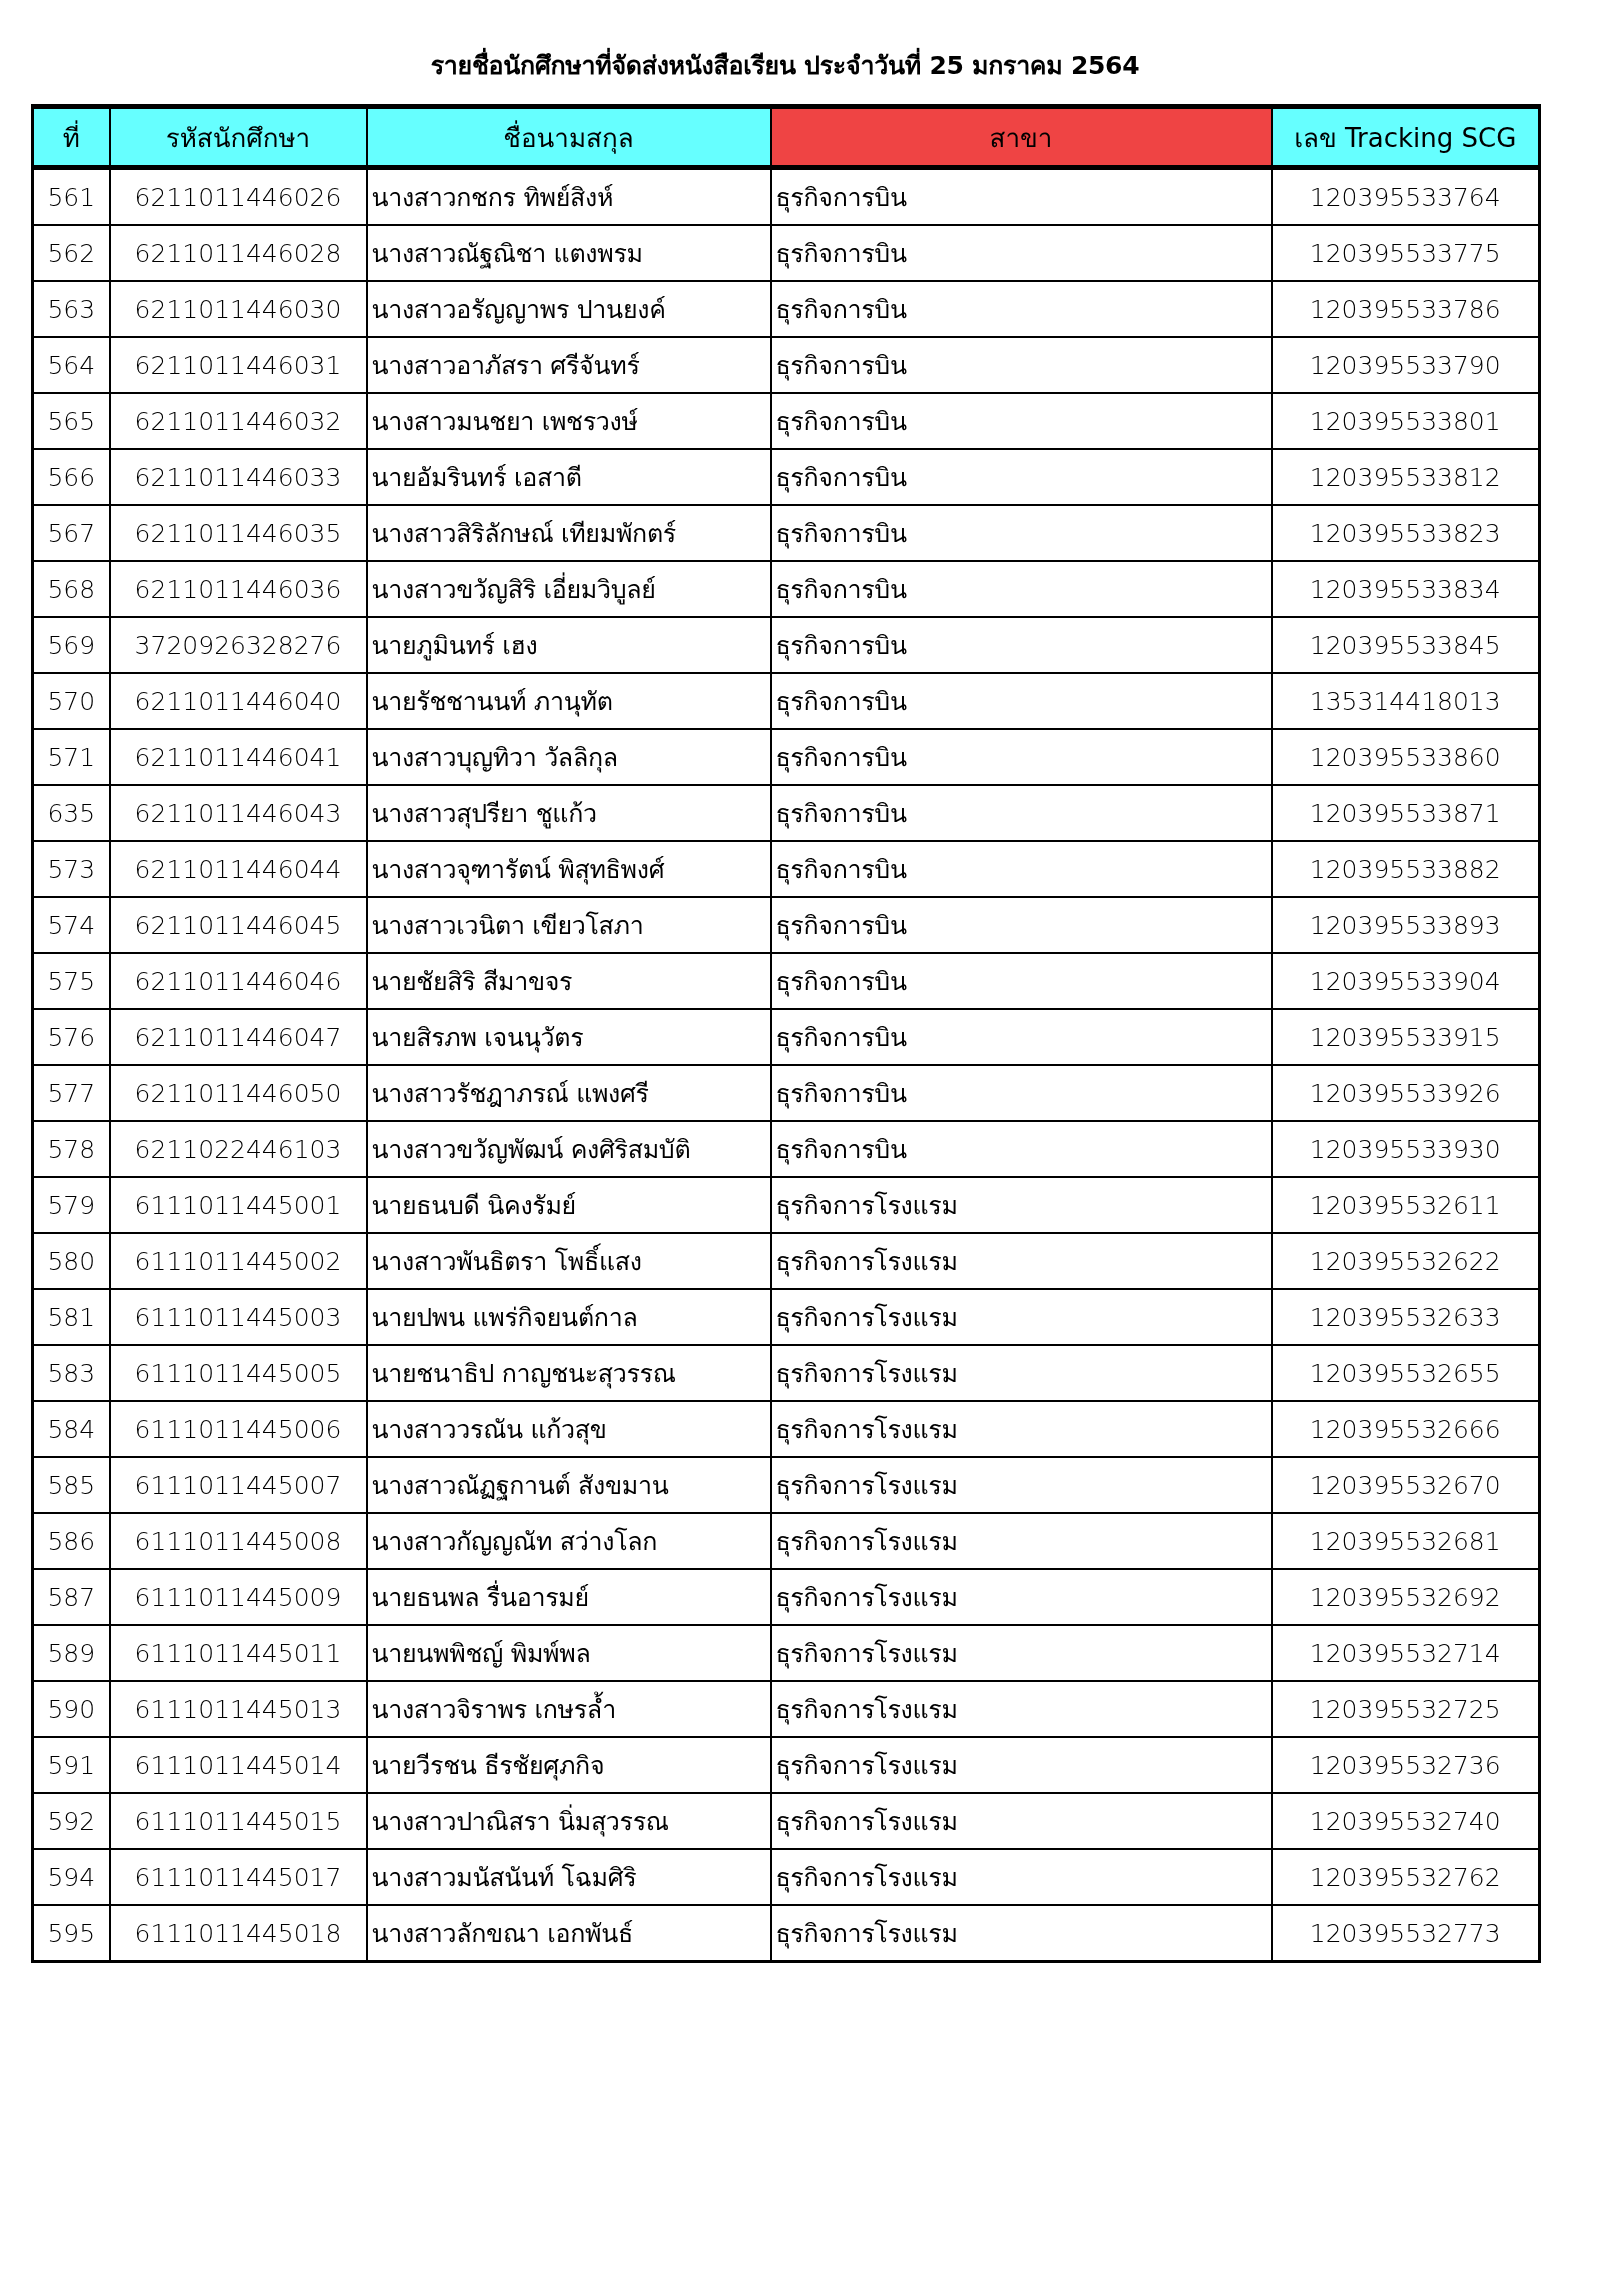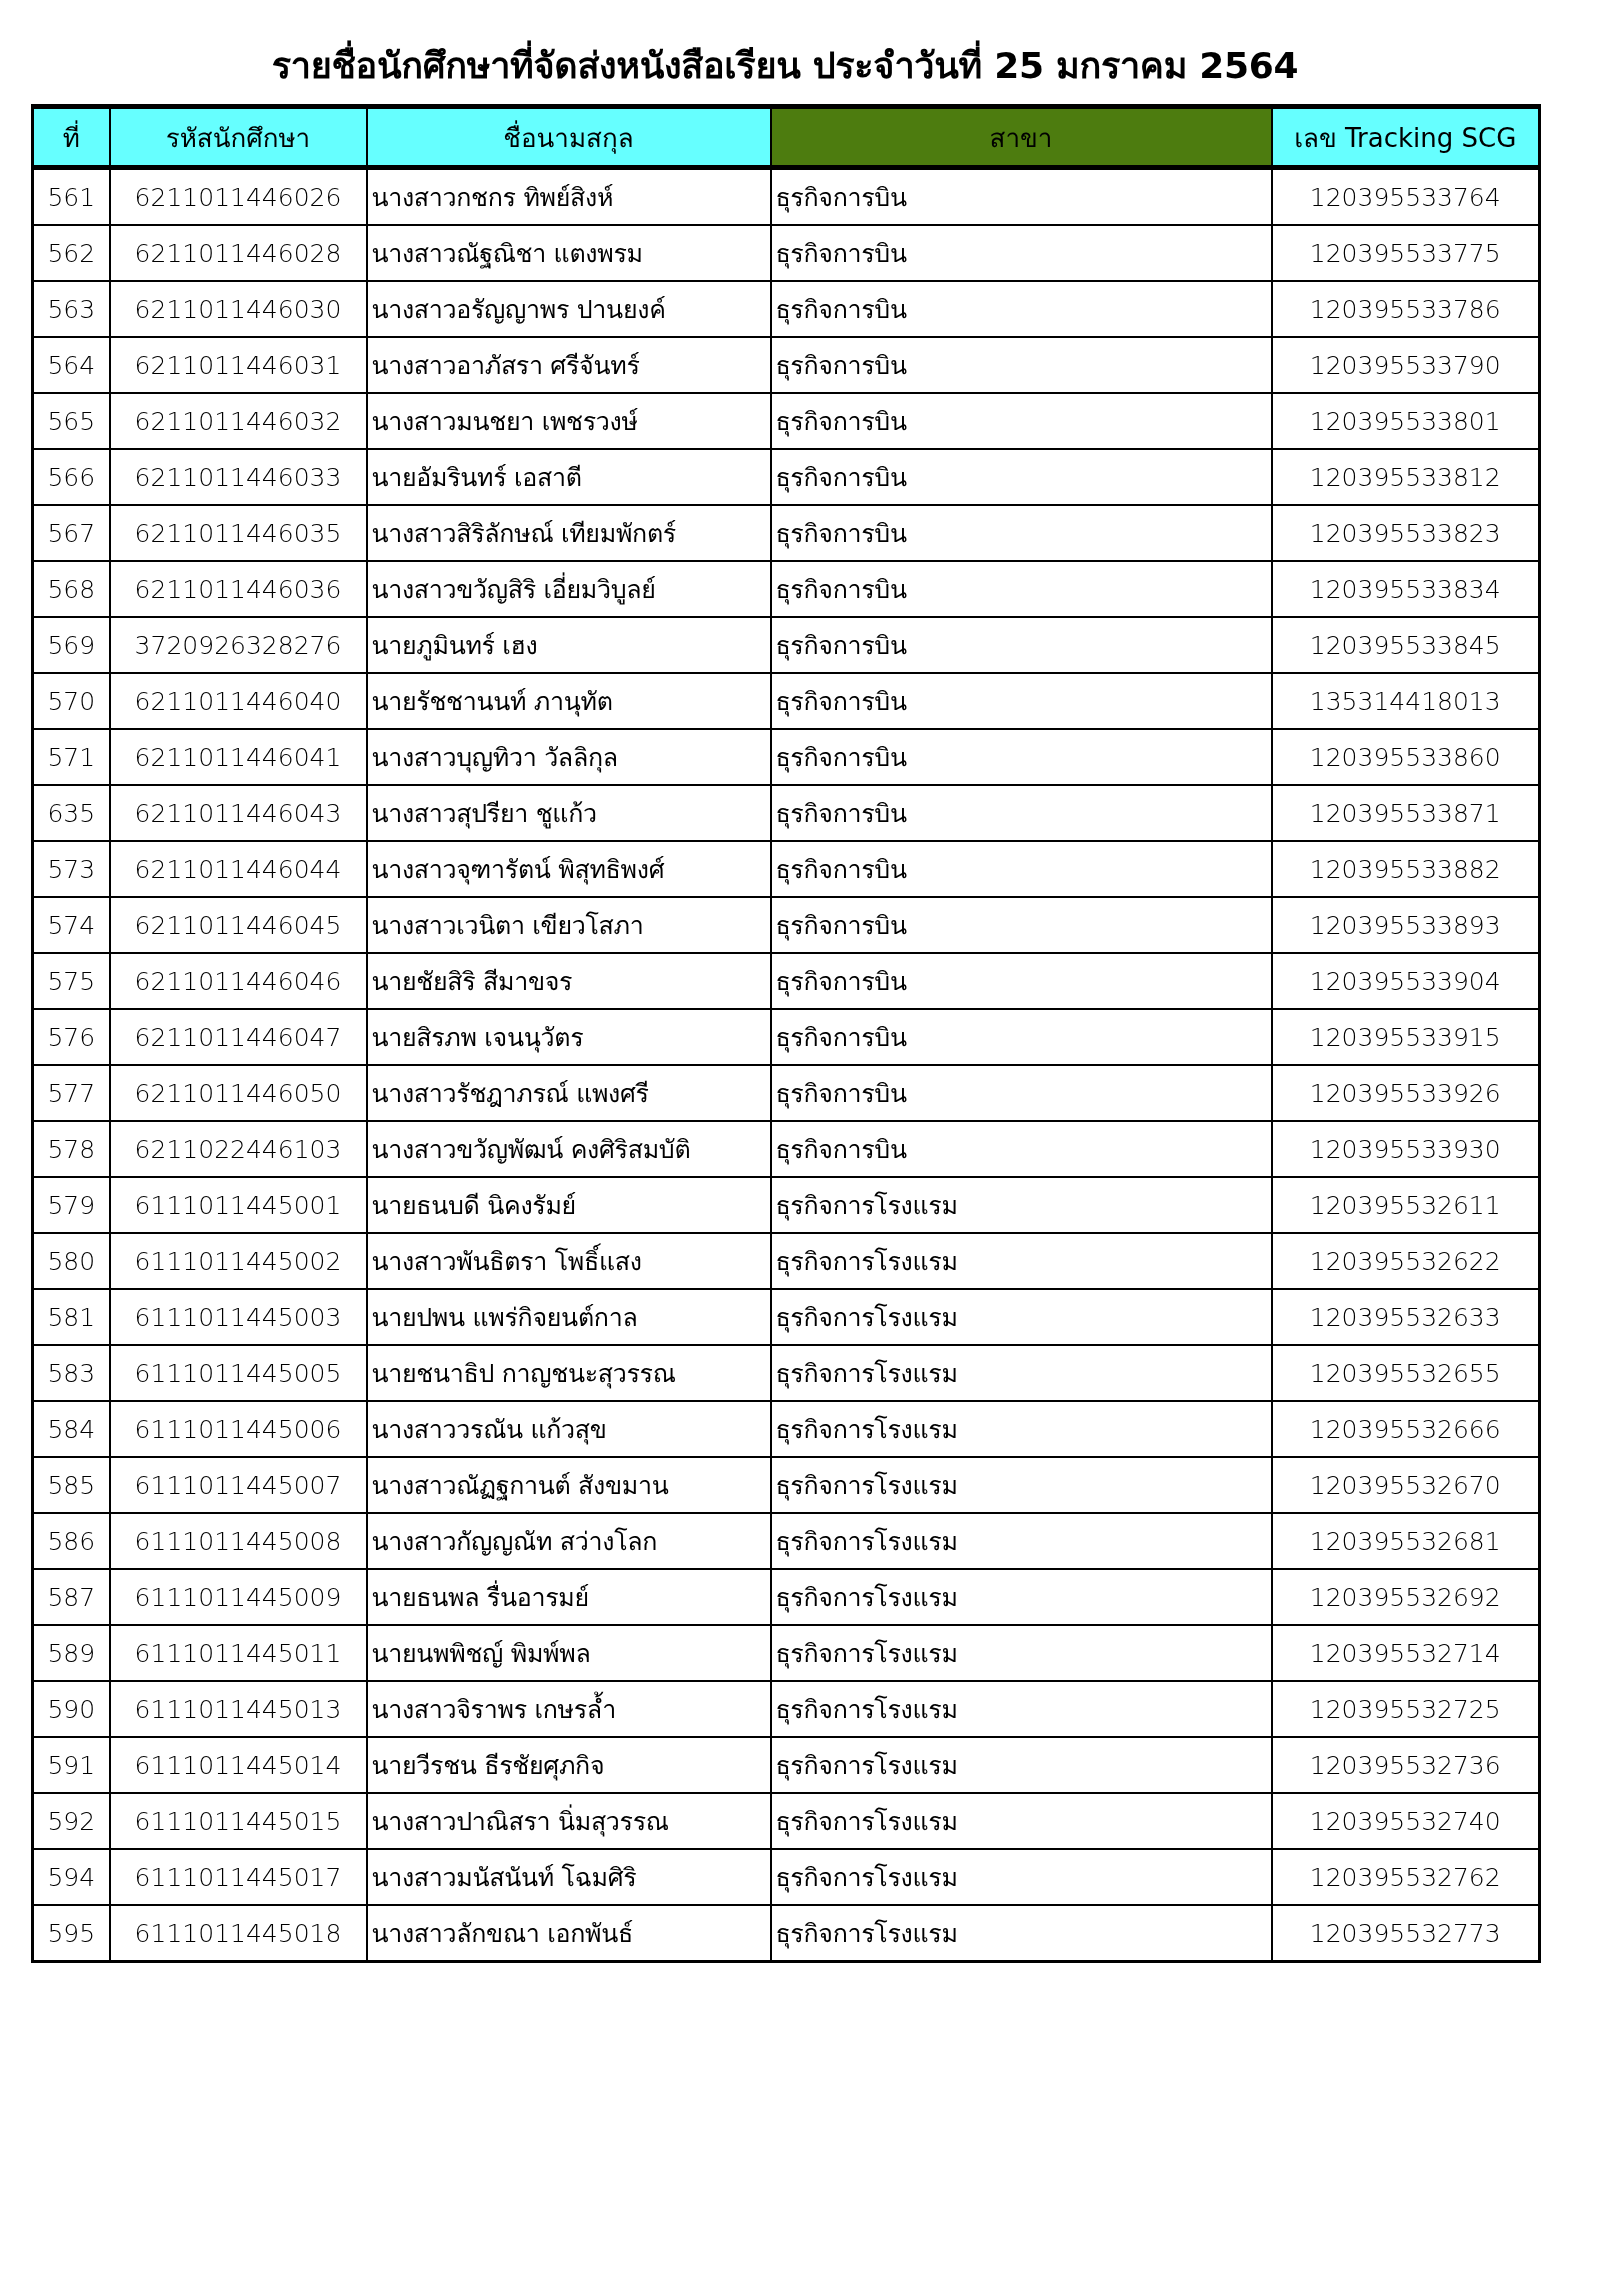--- a/index.html
+++ b/index.html
@@ -1,19 +1,19 @@
 <!DOCTYPE html>
 <html style="font-size:10.5px"><head>
 <meta charset="utf-8">
 <style>
   html, body { margin: 0; padding: 0; background: #ffffff; }
   body { width: 1623px; height: 2295px; position: relative; overflow: hidden;
          font-family: "DejaVu Sans", "Liberation Sans", sans-serif; color: #000; }
   .title { position: absolute; left: 0; width: 1570px; top: 46px; height: 39px;
-           text-align: center; font-weight: bold; font-size: 36px; line-height: 39px;
+           text-align: center; font-weight: bold; font-size: 25px; line-height: 39px;
            letter-spacing: -0.3px; white-space: nowrap; }
   table.grid { position: absolute; left: 31px; top: 104px; width: 1506px;
                border-collapse: collapse; table-layout: fixed; }
   table.grid col.c1 { width: 77px; }
   table.grid col.c2 { width: 257px; }
   table.grid col.c3 { width: 404px; }
   table.grid col.c4 { width: 501px; }
   table.grid col.c5 { width: 268px; }
   table.grid th, table.grid td { border: 2.6px solid #000; padding: 0 3.9px; overflow: hidden;
                white-space: nowrap; }
@@ -38,21 +38,21 @@
       <col class="c2">
       <col class="c3">
       <col class="c4">
       <col class="c5">
     </colgroup>
   <thead>
     <tr class="head">
       <th class="h1" style="background: rgb(102, 255, 255);">ที่</th>
       <th class="h2" style="background: rgb(102, 255, 255);">รหัสนักศึกษา</th>
       <th class="h3" style="background: rgb(102, 255, 255);">ชื่อนามสกุล</th>
-      <th class="h4" style="background: #4d7c0f;">สาขา</th>
+      <th class="h4" style="background: #ef4444;">สาขา</th>
       <th class="h5" style="background: rgb(102, 255, 255);">เลข Tracking SCG</th>
     </tr>
   </thead>
   <tbody id="rows">
       <tr>
         <td class="num">561</td>
         <td class="sid">6211011446026</td>
         <td class="nm">นางสาวกชกร ทิพย์สิงห์</td>
         <td class="br">ธุรกิจการบิน</td>
         <td class="trk">120395533764</td>

